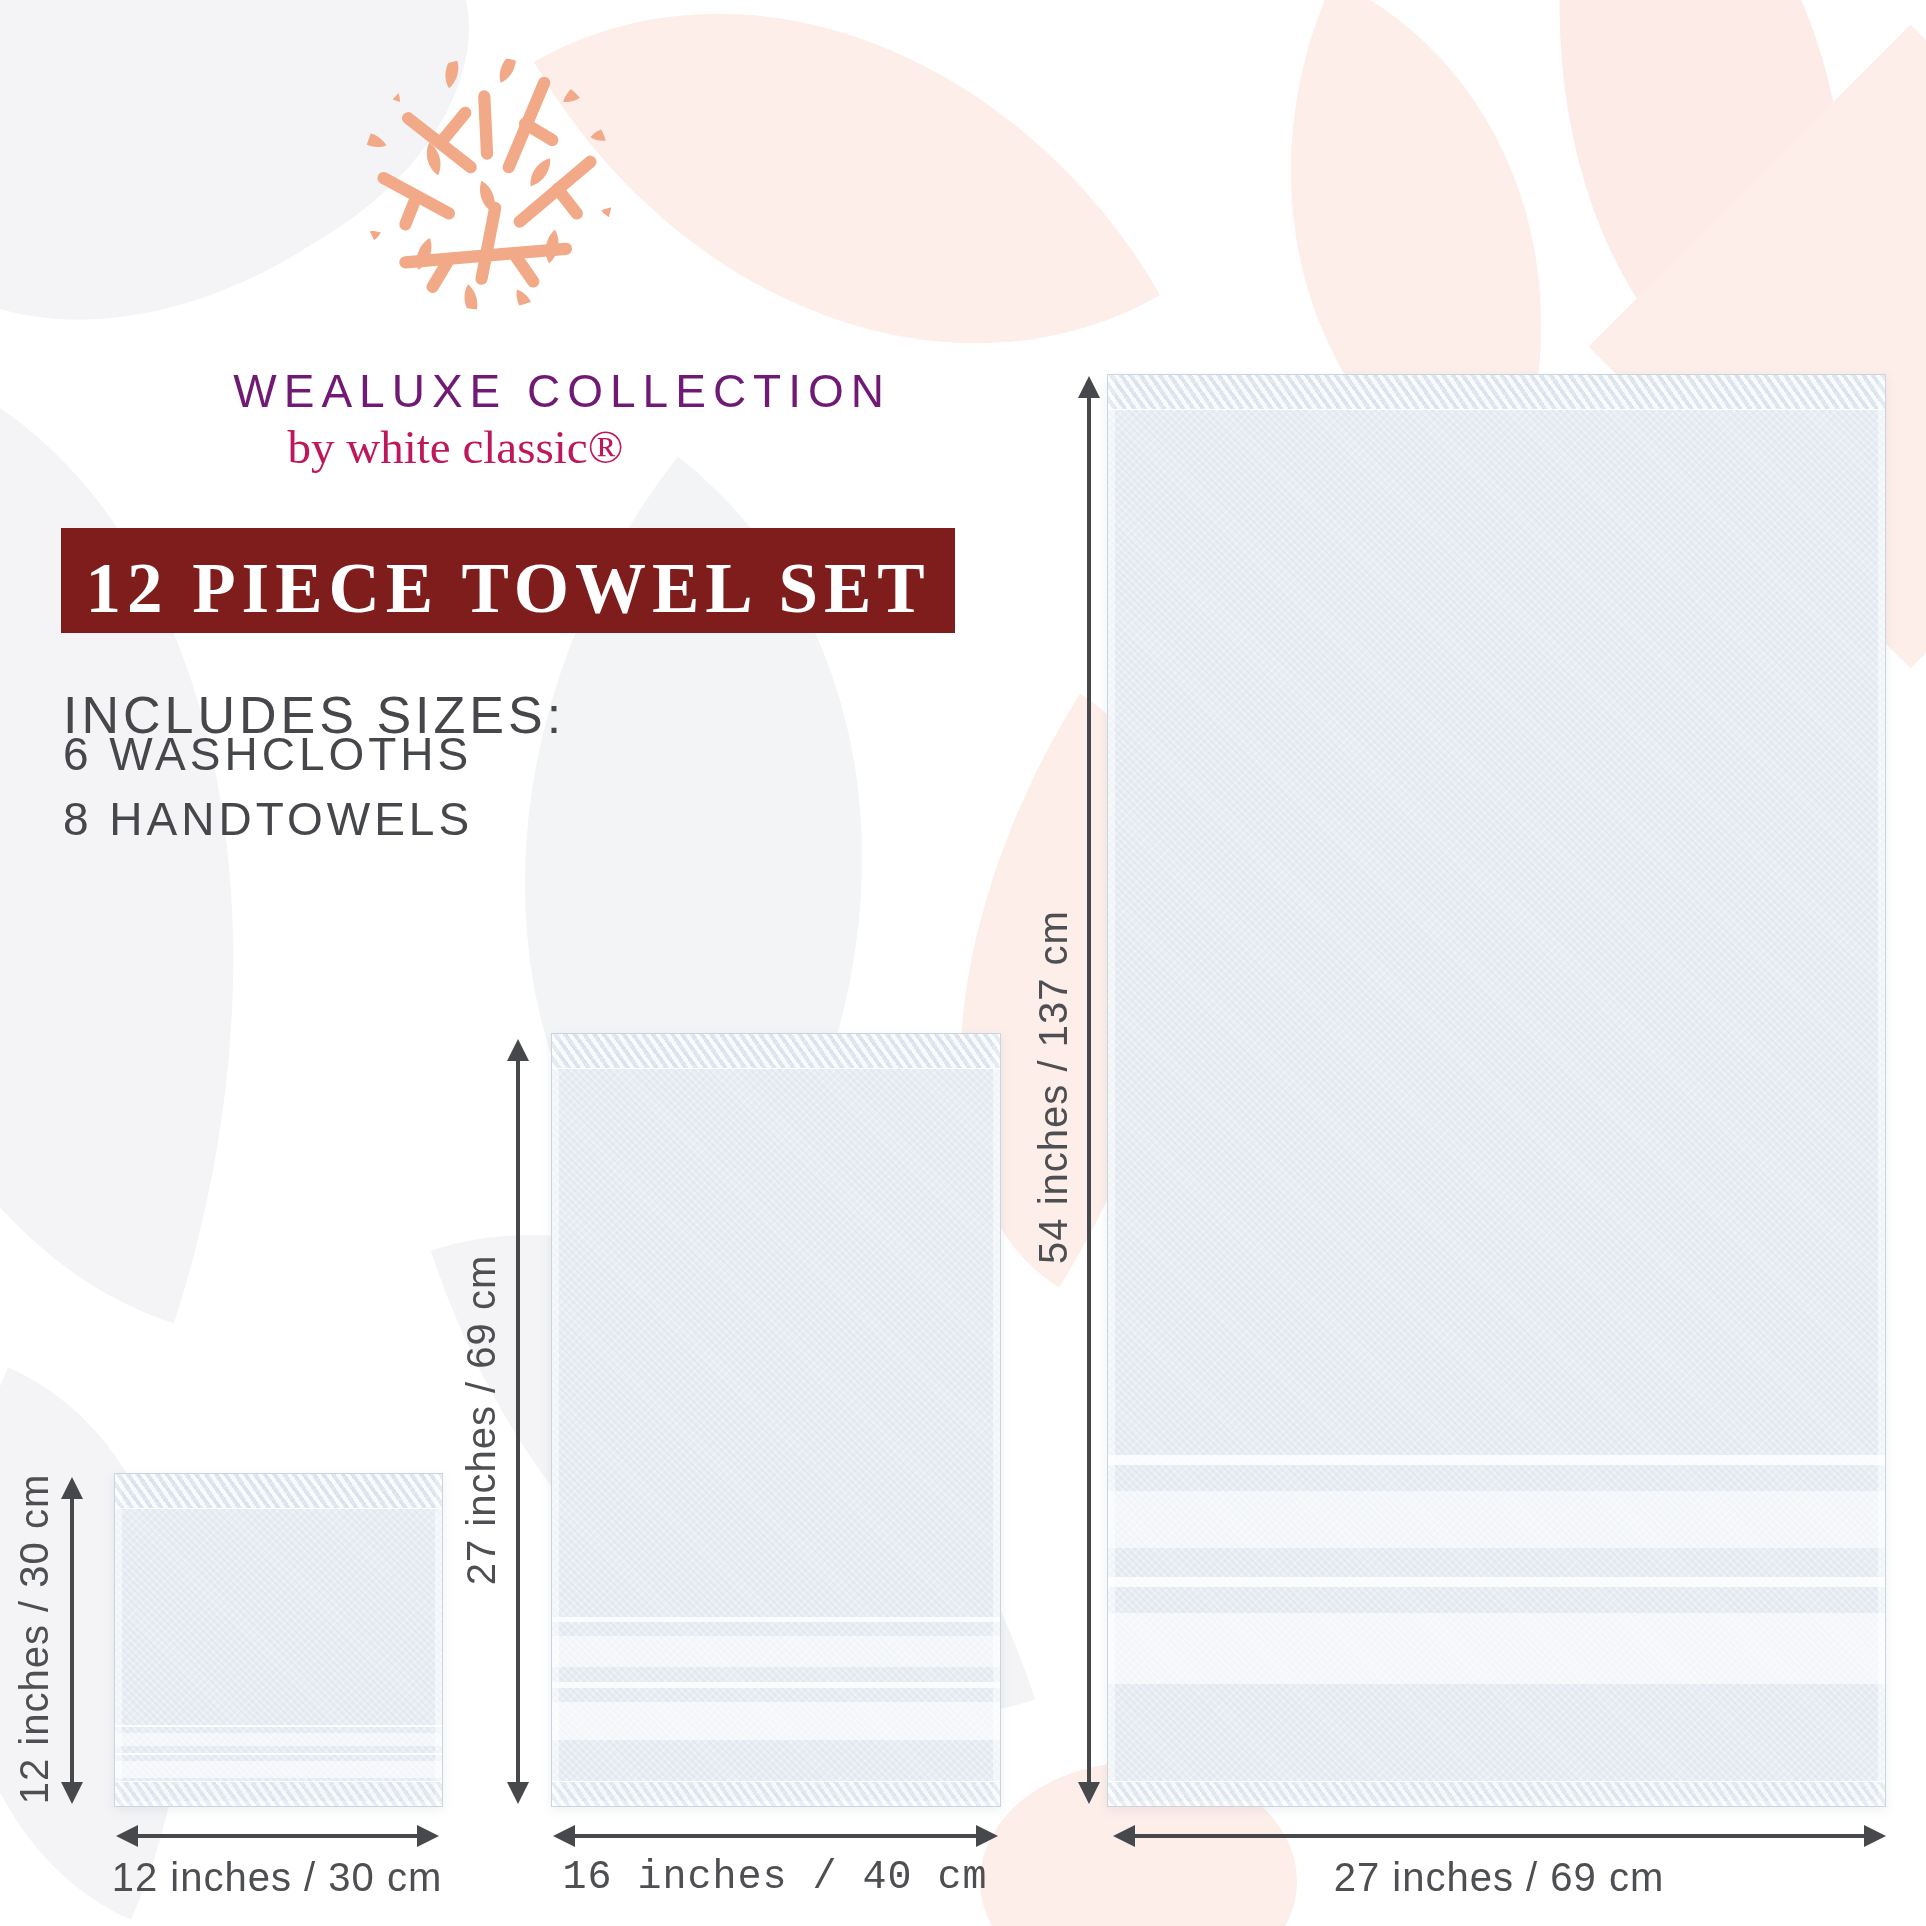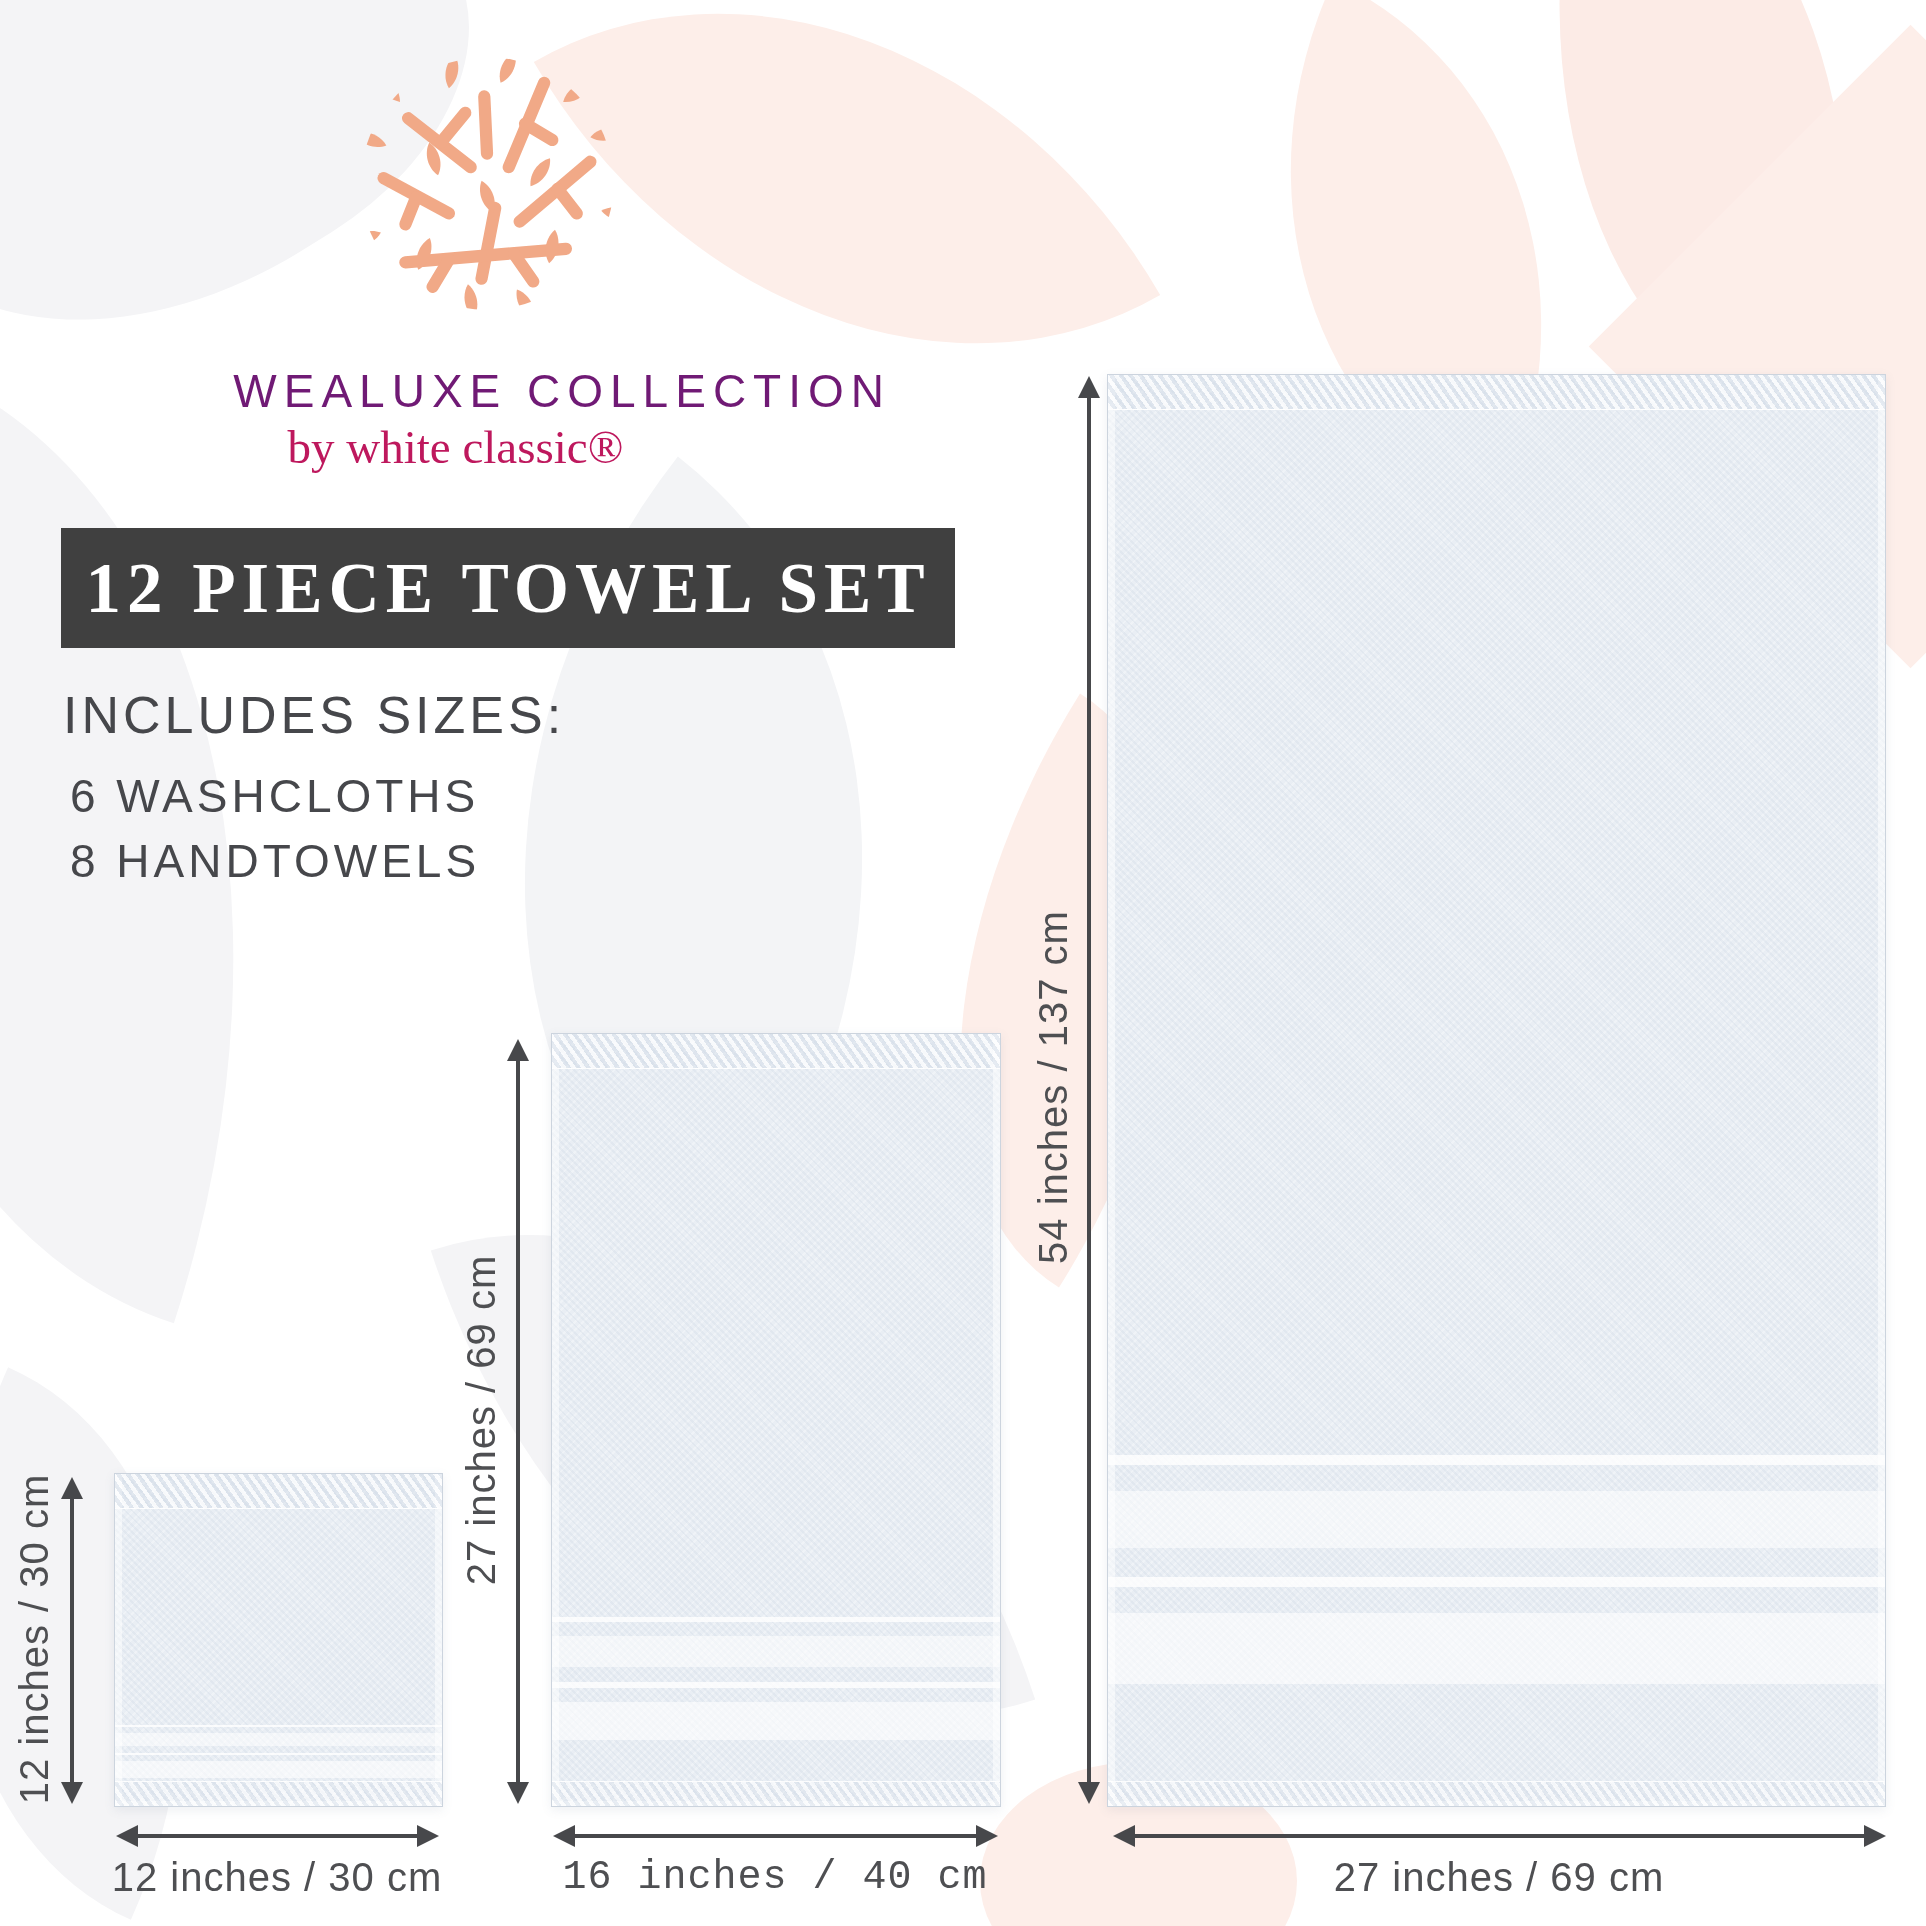--- a/index.html
+++ b/index.html
@@ -28,30 +28,30 @@
   #collection-title{
     position:absolute;left:20px;top:364px;width:871px;z-index:2;
     text-align:right;font-size:46px;letter-spacing:7px;color:#701a75;
   }
   #byline{
     position:absolute;left:20px;top:420px;width:871px;z-index:2;
     text-align:center;font-family:Liberation Serif, serif;
     font-size:47px;color:#be185d;
   }
   #banner{
-    position:absolute;left:61px;top:528px;width:894px;height:120px;z-index:2;
-    background:#404040;color:#ffffff;text-align:center;
+    position:absolute;left:61px;top:528px;width:894px;height:105px;z-index:2;
+    background:#7f1d1d;color:#ffffff;text-align:center;
     font-family:"Liberation Serif", serif;font-weight:700;
     font-size:71px;line-height:120px;letter-spacing:6px;
   }
   #includes-heading{
     position:absolute;left:63px;top:685px;z-index:2;
     font-size:52px;letter-spacing:4px;color:#46474b;
   }
-  #includes-list{position:absolute;left:63px;top:764px;z-index:2;margin-left:7px;}
+  #includes-list{position:absolute;left:63px;top:722px;z-index:2;}
   .include-item{font-size:46px;letter-spacing:4px;color:#46474b;line-height:65px;}
 
   
   .towel{
     position:absolute;z-index:1;
     background:
       linear-gradient(to bottom,
         rgba(255,255,255,0) 0 75.5%, rgba(255,255,255,.8) 75.5% 76.2%,
         rgba(255,255,255,0) 76.2% 78%, rgba(255,255,255,.55) 78% 82%,
         rgba(255,255,255,0) 82% 84%, rgba(255,255,255,.8) 84% 84.7%,

